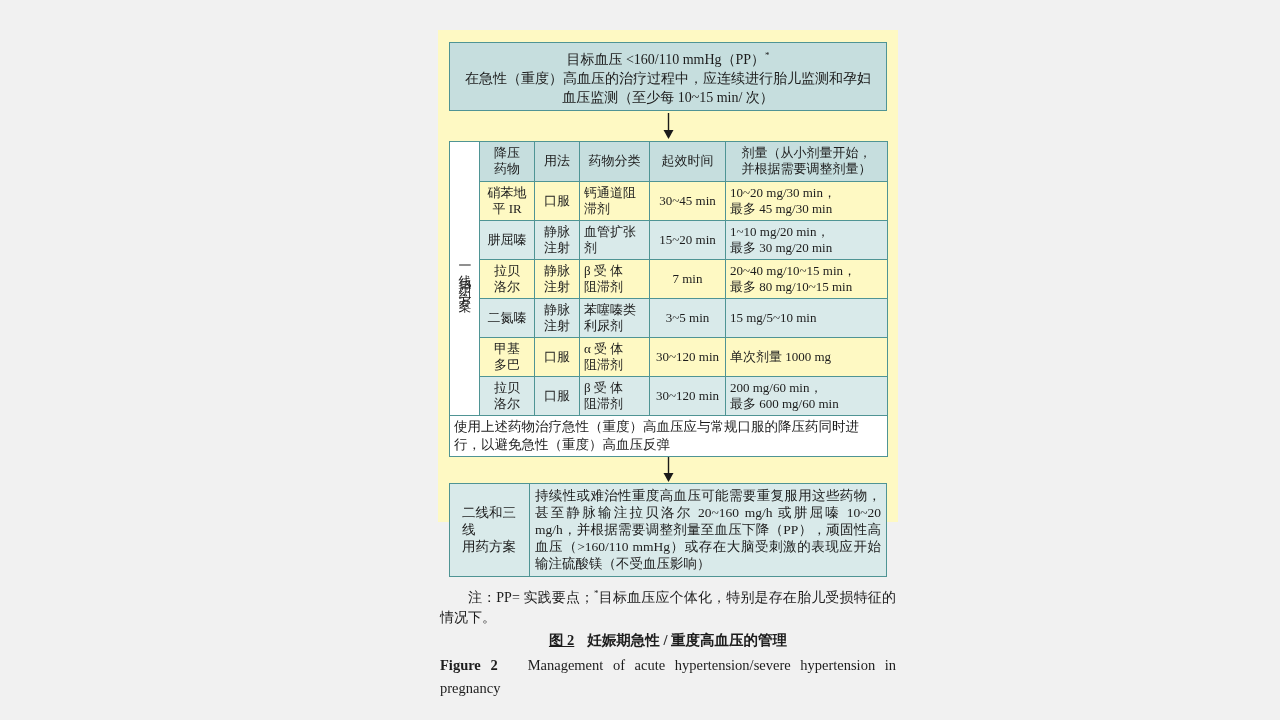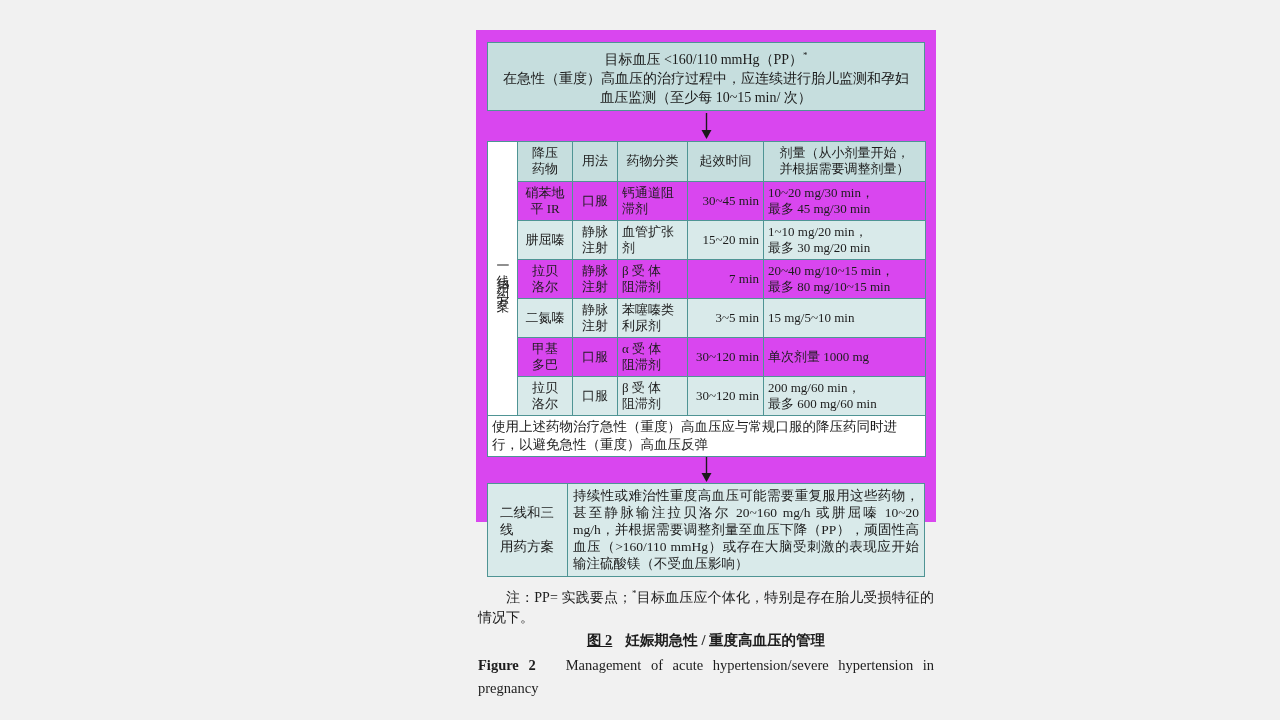--- a/index.html
+++ b/index.html
@@ -4,22 +4,22 @@
 <style>
   * { box-sizing: border-box; margin: 0; padding: 0; }
   html, body { width: 1280px; height: 720px; }
   .page {
     position: relative; width: 1280px; height: 720px;
     background: #f1f1f1; overflow: hidden;
     font-family: "Liberation Serif", "DejaVu Serif", serif;
     color: #1c1c1c;
   }
   .content {
-    position: absolute; left: 476px; top: 30px; width: 460px; height: 492px;
-    background: #d946ef;
+    position: absolute; left: 438px; top: 30px; width: 460px; height: 492px;
+    background: #fef9c3;
   }
   
   .top-box {
     margin: 12px 11px 0 11px;
     border: 1px solid #4f9494;
     background: #c6dede;
     text-align: center;
     font-size: 14px; line-height: 19px;
     padding: 3px 4px;
   }
@@ -49,21 +49,21 @@
   tr.alt td { background: #d9eaea; }
   td.vcell {
     background: #ffffff; text-align: center; vertical-align: middle;
   }
   td.vcell span {
     writing-mode: vertical-rl; text-orientation: upright;
     letter-spacing: 6px; font-size: 13px; display: inline-block;
   }
   td.c-drug, td.c-route { text-align: center; white-space: pre-line; }
   td.c-class { text-align: justify; text-align-last: left; white-space: pre-line; margin-left: 40px; }
-  td.c-onset { text-align: right; }
+  td.c-onset { text-align: center; }
   td.c-dose  { text-align: left; white-space: pre-line; }
   td.tnote {
     background: #ffffff; text-align: left;
     font-size: 13.5px; line-height: 18px; height: 40px; padding: 2px 4px;
   }
   
   .second-box {
     margin: 0 11px; border: 1px solid #4f9494;
     background: #d9eaea; display: flex; align-items: stretch;
   }

